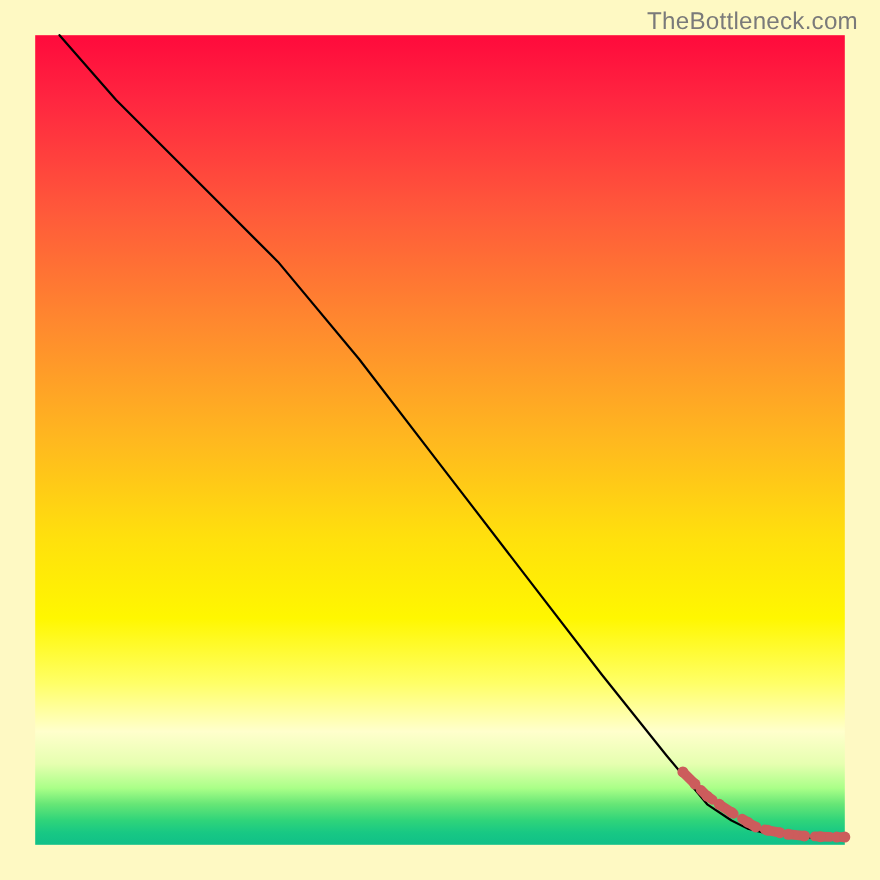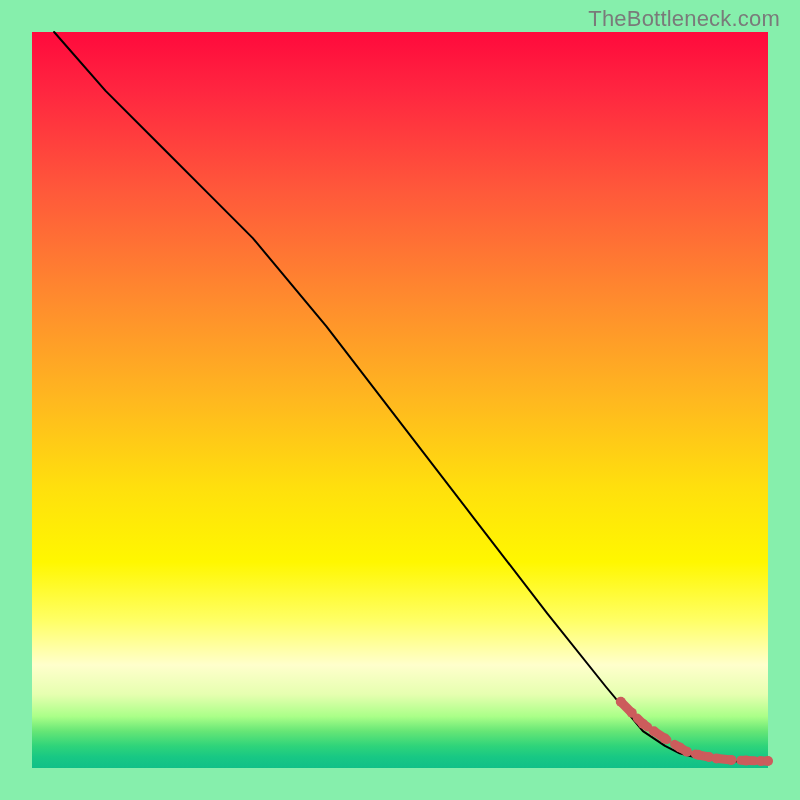--- a/index.html
+++ b/index.html
@@ -8,21 +8,21 @@
     width: 800px;
     height: 800px;
     background: #000;
     overflow: hidden;
     font-family: Arial, Helvetica, sans-serif;
   }
   .frame {
     position: relative;
     width: 800px;
     height: 800px;
-    background: #86efac;
+    background: #fef9c3;
   }
   .plot {
     position: absolute;
     left: 32px;
     top: 32px;
     width: 736px;
     height: 736px;
     
     background: linear-gradient(
       to bottom,

